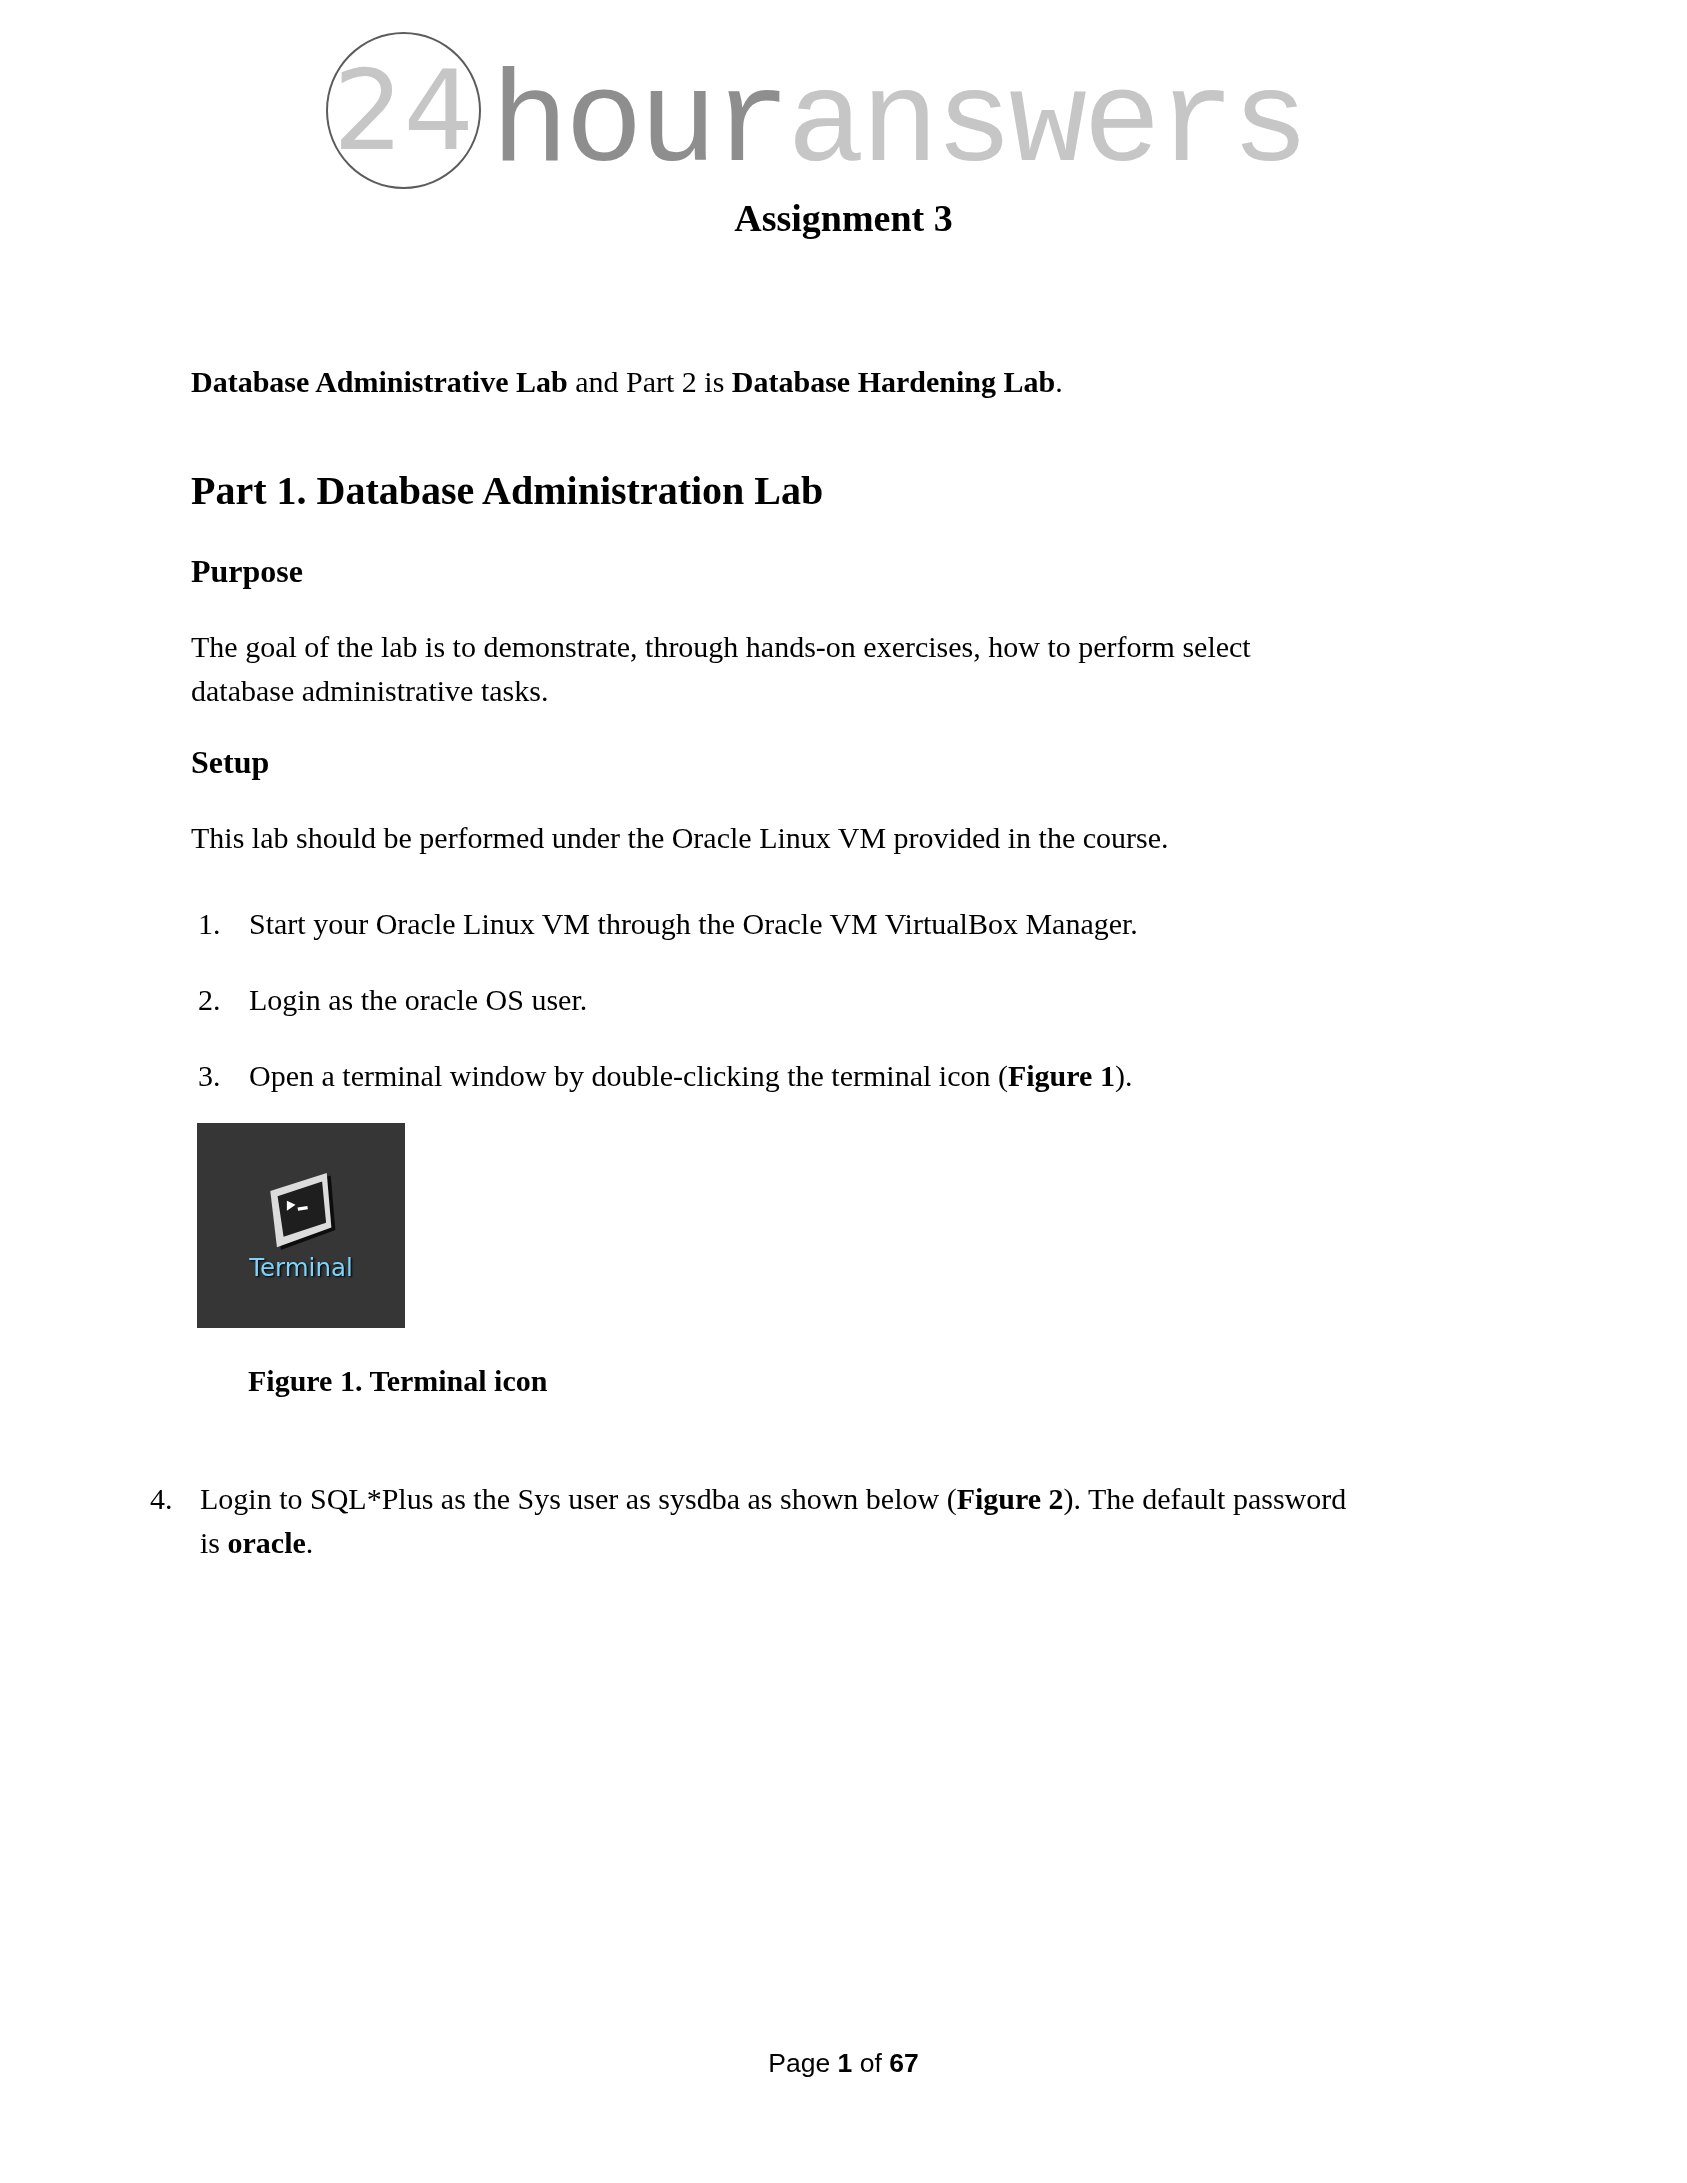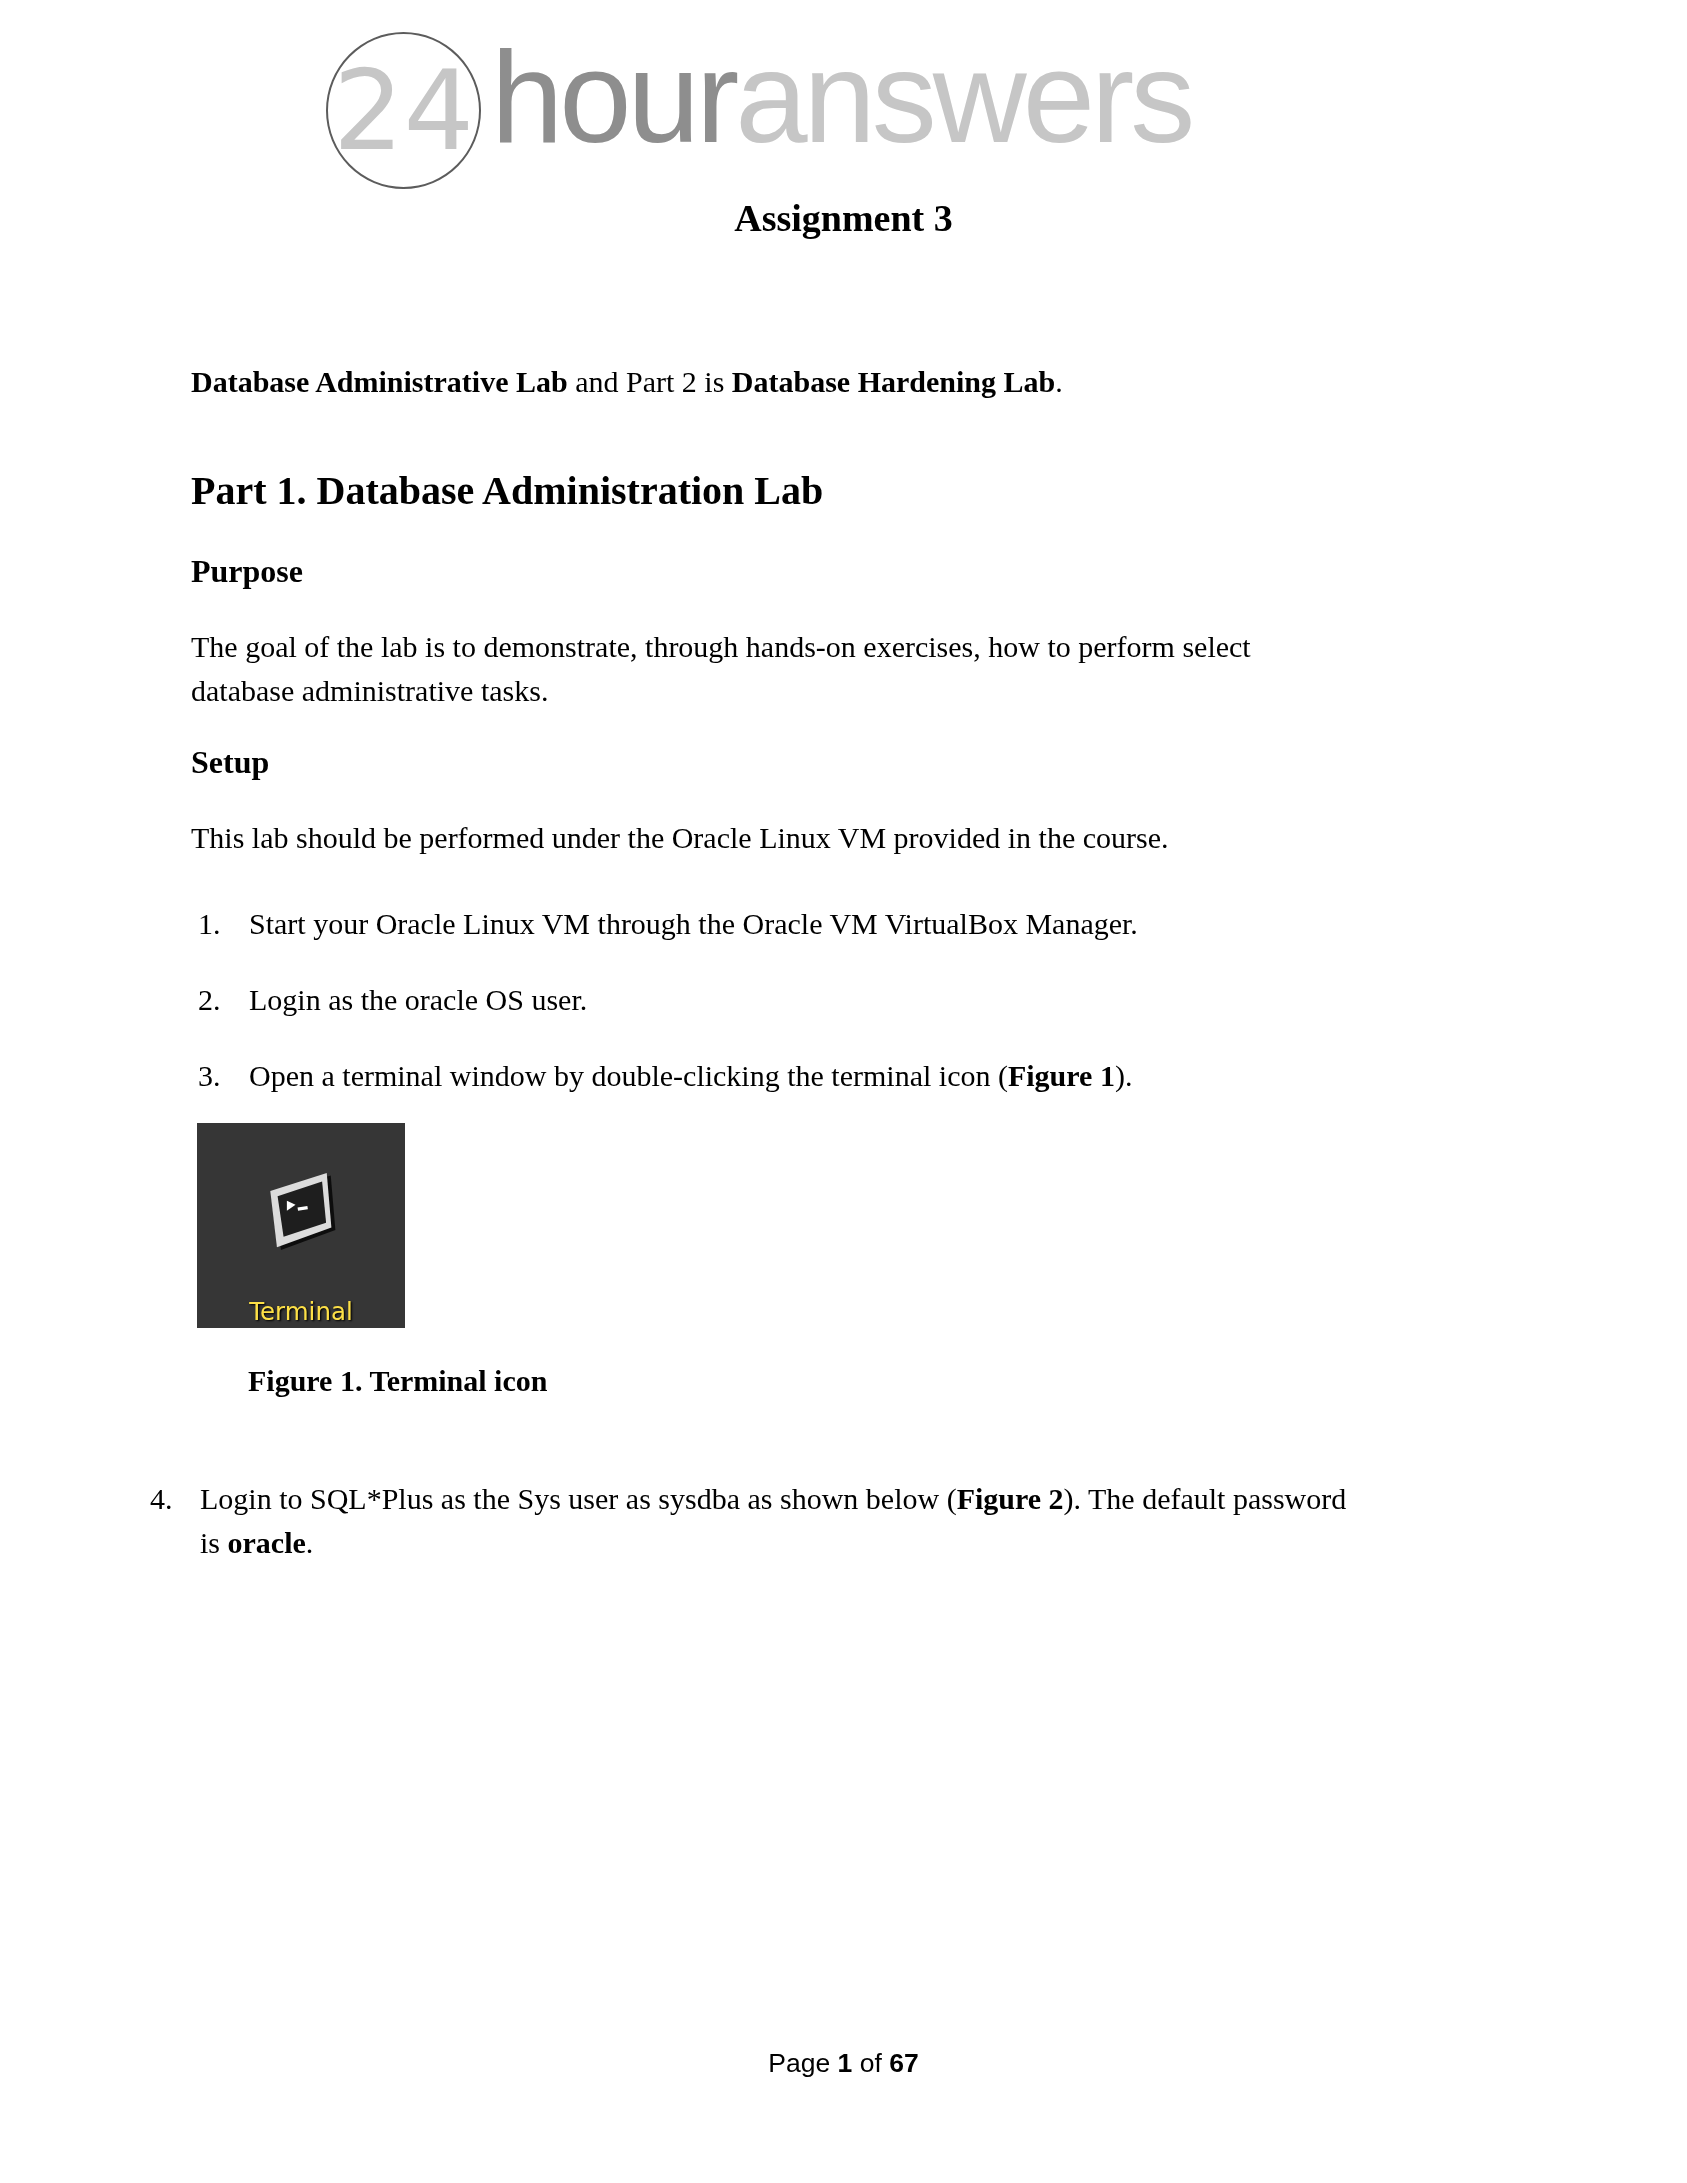--- a/index.html
+++ b/index.html
@@ -11,22 +11,22 @@
   
   .logo-ring {
     left:326px; top:32px; width:155px; height:157px;
     border:2px solid #5c5c5c; border-radius:50%;
     display:flex; align-items:center; justify-content:center;
     font-family:"DejaVu Sans", sans-serif;
     font-size:111px; line-height:1;
   }
   .logo-word {
     left:491px; top:32px; height:159px;
-    display:flex; 
-    font-family:Liberation Sans, sans-serif;
+    display:flex; align-items:flex-end;
+    font-family:Liberation Mono, monospace;
     font-size:130px; line-height:1; letter-spacing:-4px;
     white-space:nowrap;
   }
 
   
   .doc-title  { left:0; top:196px; width:100%; text-align:center; font-size:38px; font-weight:bold; }
   .intro      { left:191px; top:316px; width:1389px; font-size:30px; line-height:44px; }
   .h1         { left:191px; top:467px; font-size:40px; font-weight:bold; }
   .h2         { left:191px; font-size:32px; font-weight:bold;text-align:right; }
   .h2.purpose { top:553px; }
@@ -108,19 +108,19 @@
     <polygon points="26,49 111,22 118,104 36,134" fill="#0d0d0d"></polygon>
 
     <polygon points="20,45 105,18 112,100 30,130" fill="#dcdcdc"></polygon>
 
     <polygon points="31,53 98,31 104,93 40,114" fill="#1e1e1e"></polygon>
 
     <polygon points="45,60 58,66 45,75" fill="#ffffff"></polygon>
 
     <rect x="61" y="70" width="15" height="5" fill="#ffffff" transform="rotate(-9 61 70)"></rect>
   </svg>
-  <div class="term-label" style="color: #fde047; margin-top: 44px;">Terminal</div>
+  <div class="term-label" style="color: #7dd3fc;">Terminal</div>
 </div>
 
 <div class="abs caption"><span style="font-weight: bold; margin-top: 36px;">Figure 1. Terminal icon</span></div>
 
 <div class="footer abs"><span>Page </span><span style="font-weight: bold;">1</span><span> of </span><span style="font-weight: bold;">67</span></div>
 
 
 </body></html>

